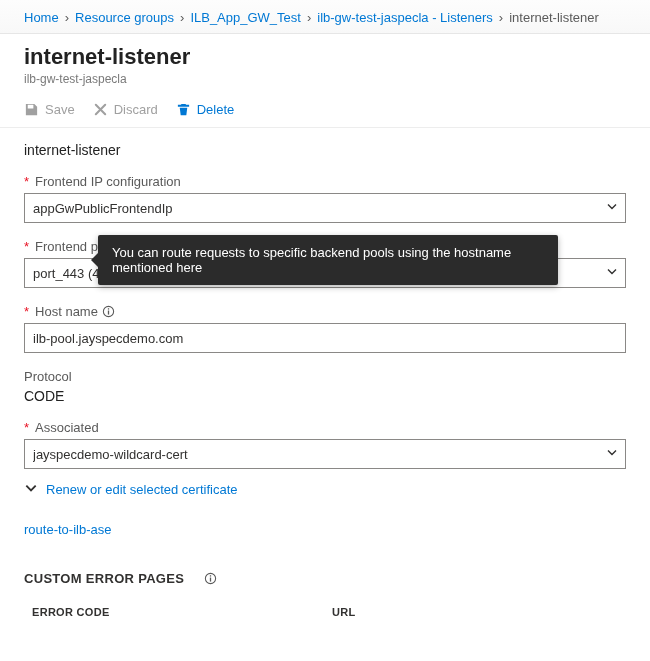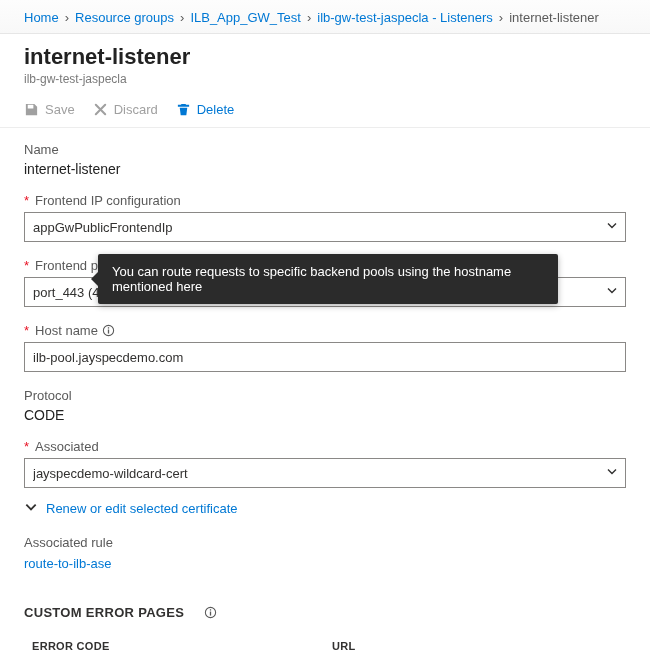--- a/index.html
+++ b/index.html
@@ -163,21 +163,20 @@
             <path fill="#0078d4" d="M6 2h4l1 1h3v2H2V3h3l1-1zm-2 4h8l-1 8H5L4 6z"></path>
           </svg>
       </span>
       <span>Delete</span>
     </span>
   </div>
 
   <div class="body">
 
     <div class="field">
-      <div class="label">Name</div>
       <div class="value-static">internet-listener</div>
     </div>
 
     <div class="field">
       <div class="label">
         <span class="req">*</span>
         <span>Frontend IP configuration</span>
       </div>
       <div class="select-wrap">
         <input readonly="" class="select" value="appGwPublicFrontendIp" style="">
@@ -244,21 +243,20 @@
     <div class="renew">
       <span class="chevdown">
         <svg width="14" height="14" viewBox="0 0 12 12">
             <path d="M2 4l4 4 4-4" fill="none" stroke="#323130" stroke-width="1.6"></path>
           </svg>
       </span>
       <span class="link">Renew or edit selected certificate</span>
     </div>
 
     <div class="field" style="margin-top:10px;">
-      <div class="assoc-label">Associated rule</div>
       <a href="#" class="link" style="display:inline-block;margin-top:6px;">route-to-ilb-ase</a>
     </div>
 
     <div class="section-title">
       <span>CUSTOM ERROR PAGES</span>
       <span class="info-icon">
         <svg viewBox="0 0 16 16" width="13" height="13">
             <circle cx="8" cy="8" r="6.3" fill="none" stroke="#5a5a5a" stroke-width="1.3"></circle>
             <rect x="7.2" y="6.8" width="1.6" height="5" fill="#5a5a5a"></rect>
             <rect x="7.2" y="4" width="1.6" height="1.6" fill="#5a5a5a"></rect>

